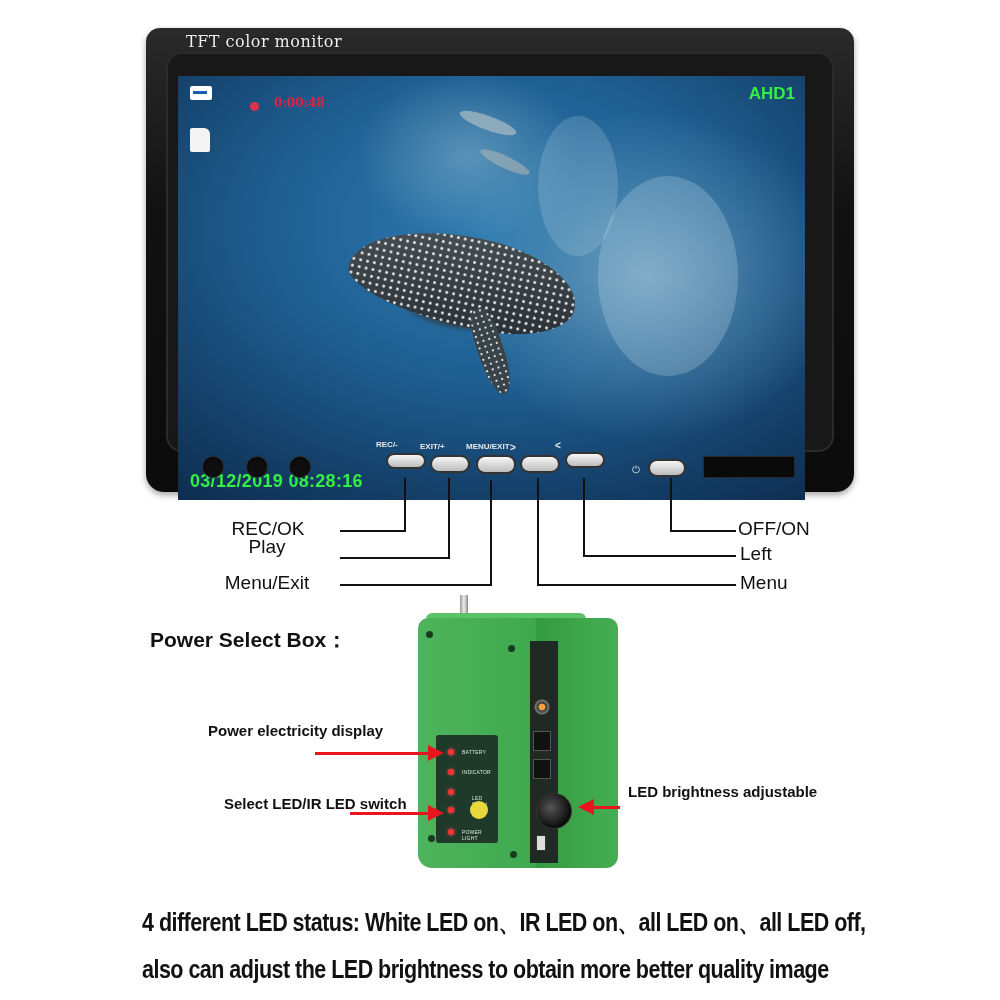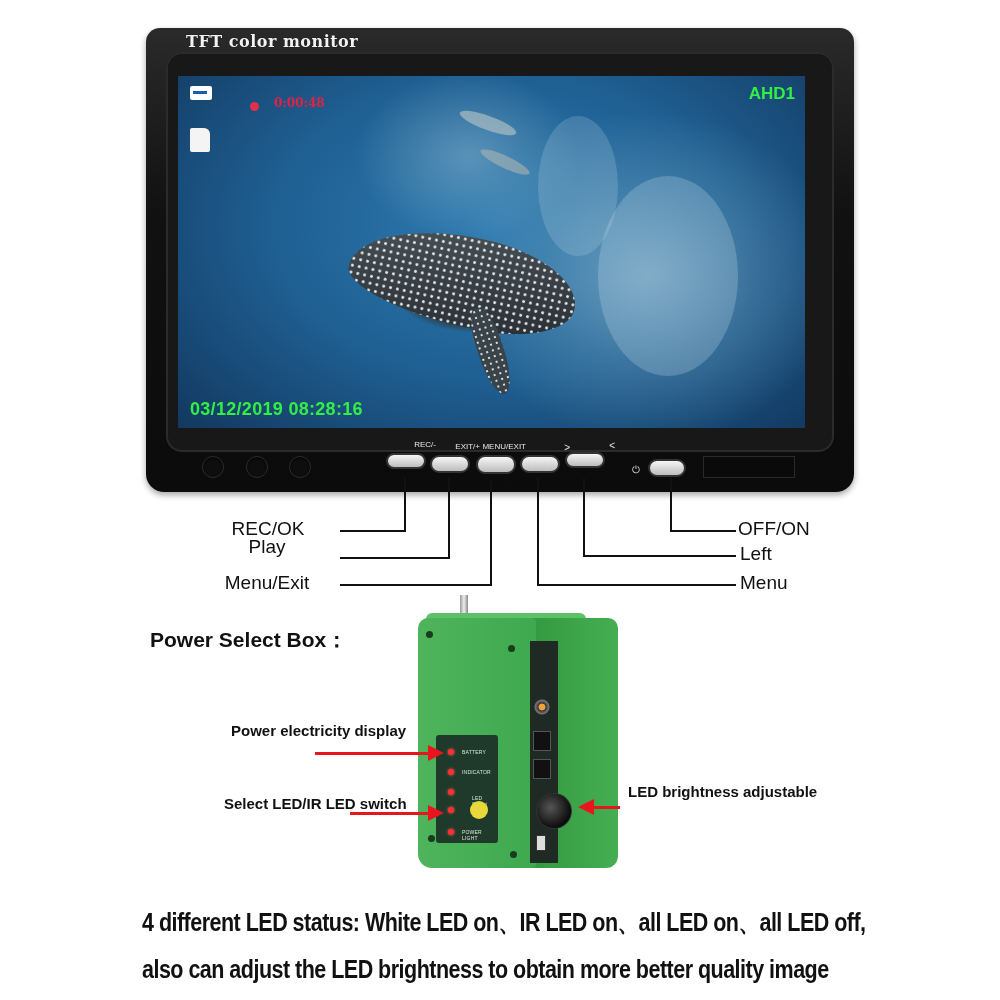--- a/index.html
+++ b/index.html
@@ -1,43 +1,43 @@
 <!DOCTYPE html>
 <html><head>
 <meta charset="utf-8">
 <style>
   html,body{margin:0;padding:0;background:#fff;}
   body{width:1000px;height:1000px;position:relative;overflow:hidden;font-family:"Liberation Sans",sans-serif;}
   .abs{position:absolute;}
   
   #monitor{left:146px;top:28px;width:708px;height:464px;background:linear-gradient(#2a2a2a,#111 40%,#0b0b0b);border-radius:14px 14px 18px 18px;box-shadow:0 3px 6px rgba(0,0,0,.35);}
   #bezel-inner{left:20px;top:24px;width:668px;height:400px;border-radius:16px;background:#181818;box-shadow:inset 0 0 0 2px #2b2b2b;}
-  #monitor-label{left:40px;top:4px;color:#f2f2f2;font-family:"DejaVu Serif",serif;font-size:16px;font-weight:bold;letter-spacing:.5px;text-shadow:0 0 1px #000;}
-  #screen{left:32px;top:48px;width:627px;height:352px;overflow:hidden;
+  #monitor-label{left:40px;top:4px;color:#f2f2f2;font-family:"DejaVu Serif",serif;font-size:16px;font-weight:normal;letter-spacing:.5px;text-shadow:0 0 1px #000;}
+  #screen{left:32px;top:48px;width:627px;height:424px;overflow:hidden;
     background:
       radial-gradient(ellipse 120px 60px at 300px 215px, #3a4b52 0%, #2d3a40 55%, rgba(0,0,0,0) 70%),
       radial-gradient(ellipse 260px 220px at 470px 200px, rgba(165,200,215,.55) 0%, rgba(110,160,190,.35) 40%, rgba(0,0,0,0) 75%),
       radial-gradient(ellipse 160px 120px at 290px 80px, rgba(150,190,210,.45) 0%, rgba(0,0,0,0) 70%),
       radial-gradient(ellipse 500px 340px at 320px 150px, #2e7bb0 0%, #1f5f92 45%, #143f68 80%, #0f2f52 100%);}
   .fishdot{position:absolute;border-radius:50%;background:rgba(220,235,245,.55);}
   #shark{left:170px;top:160px;width:230px;height:90px;border-radius:55% 45% 40% 60%/60% 55% 45% 40%;background:
       radial-gradient(circle,#e6e6e6 1.2px,transparent 1.6px) 0 0/7px 7px,
       linear-gradient(170deg,#4a5358,#262e33);transform:rotate(12deg);}
   #shark-tail{left:300px;top:230px;width:26px;height:90px;background:radial-gradient(circle,#ddd 1px,transparent 1.5px) 0 0/6px 6px,#39434a;transform:rotate(-18deg);border-radius:40% 40% 50% 50%;}
   #rec-status{left:12px;top:10px;}
   #battery-icon{left:0;top:0;width:22px;height:14px;background:#fff;border-radius:2px;}
   #battery-icon:after{content:"";position:absolute;left:3px;top:5px;width:14px;height:3px;background:#1a5fb4;}
   #sdcard-icon{left:12px;top:42px;width:20px;height:24px;background:#f4f4f4;border-radius:2px 6px 2px 2px;}
   #rec-dot{left:60px;top:16px;width:9px;height:9px;border-radius:50%;background:#e0304a;}
   #rec-timer{left:84px;top:10px;color:#e02244;font-family:"DejaVu Serif",serif;font-size:12px;font-weight:bold;}
   #channel-label{right:10px;top:8px;color:#33ee44;font-size:17px;font-weight:bold;}
   #datetime{left:12px;bottom:8px;color:#33ee44;font-size:18px;font-weight:bold;letter-spacing:.3px;}
   .speaker{width:20px;height:20px;border-radius:50%;border:1px solid #2c2c2c;background:#0e0e0e;box-shadow:inset 0 1px 2px #000;}
   .hw-btn{position:absolute;width:40px;height:16px;border-radius:9px;background:linear-gradient(#f6f6f6,#bdbdbd);border:2px solid #333;box-sizing:border-box;}
-  .hw-label{position:absolute;color:#e8e8e8;font-size:8px;font-weight:normal;text-align:right;width:60px;}
+  .hw-label{position:absolute;color:#e8e8e8;font-size:8px;font-weight:bold;text-align:left;width:60px;}
   #slot{left:557px;top:428px;width:90px;height:20px;background:#0a0a0a;border:1px solid #2a2a2a;}
   
   .vline{position:absolute;width:0;border-left:2px solid #111;}
   .hline{position:absolute;height:0;border-top:2px solid #111;}
   .callout{position:absolute;font-size:19px;color:#111;white-space:nowrap;}
   .callout.right{text-align:center;}
   #pcb-title{left:150px;top:626px;font-size:21px;font-weight:bold;color:#111;}
   
   #box{left:418px;top:613px;width:198px;height:258px;}
   #box-front{left:0;top:5px;width:118px;height:250px;background:linear-gradient(90deg,#4fb45c,#3ea94f);border-radius:10px 4px 4px 14px;}
@@ -152,21 +152,21 @@
   </div>
 
   <div id="side-panel" class="abs"></div>
   <div id="rca" class="abs"></div>
   <div class="dcjack" style="top:118px"></div>
   <div class="dcjack" style="top:146px"></div>
   <div id="knob" class="abs"></div>
   <div class="abs" style="left:118px;top:222px;width:8px;height:14px;background:#ddd;border:1px solid #333"></div>
 </div>
 
-<div class="annot" style="left:231px;top:722px">Power electricity display</div>
+<div class="annot" style="left:208px;top:722px">Power electricity display</div>
 <div class="red-arrow to-right" style="left:315px;top:752px;width:125px"></div>
 
 <div class="annot" style="left:224px;top:795px">Select LED/IR LED switch</div>
 <div class="red-arrow to-right" style="left:350px;top:812px;width:90px"></div>
 
 <div class="annot" style="left:628px;top:783px">LED brightness adjustable</div>
 <div class="red-arrow to-left" style="left:582px;top:806px;width:38px"></div>
 
 <div class="footer-line" style="top:906px">4 different LED status: White LED on、IR LED on、all LED on、all LED off,</div>
 <div class="footer-line" style="top:955px">also can adjust the LED brightness to obtain more better quality image</div>

